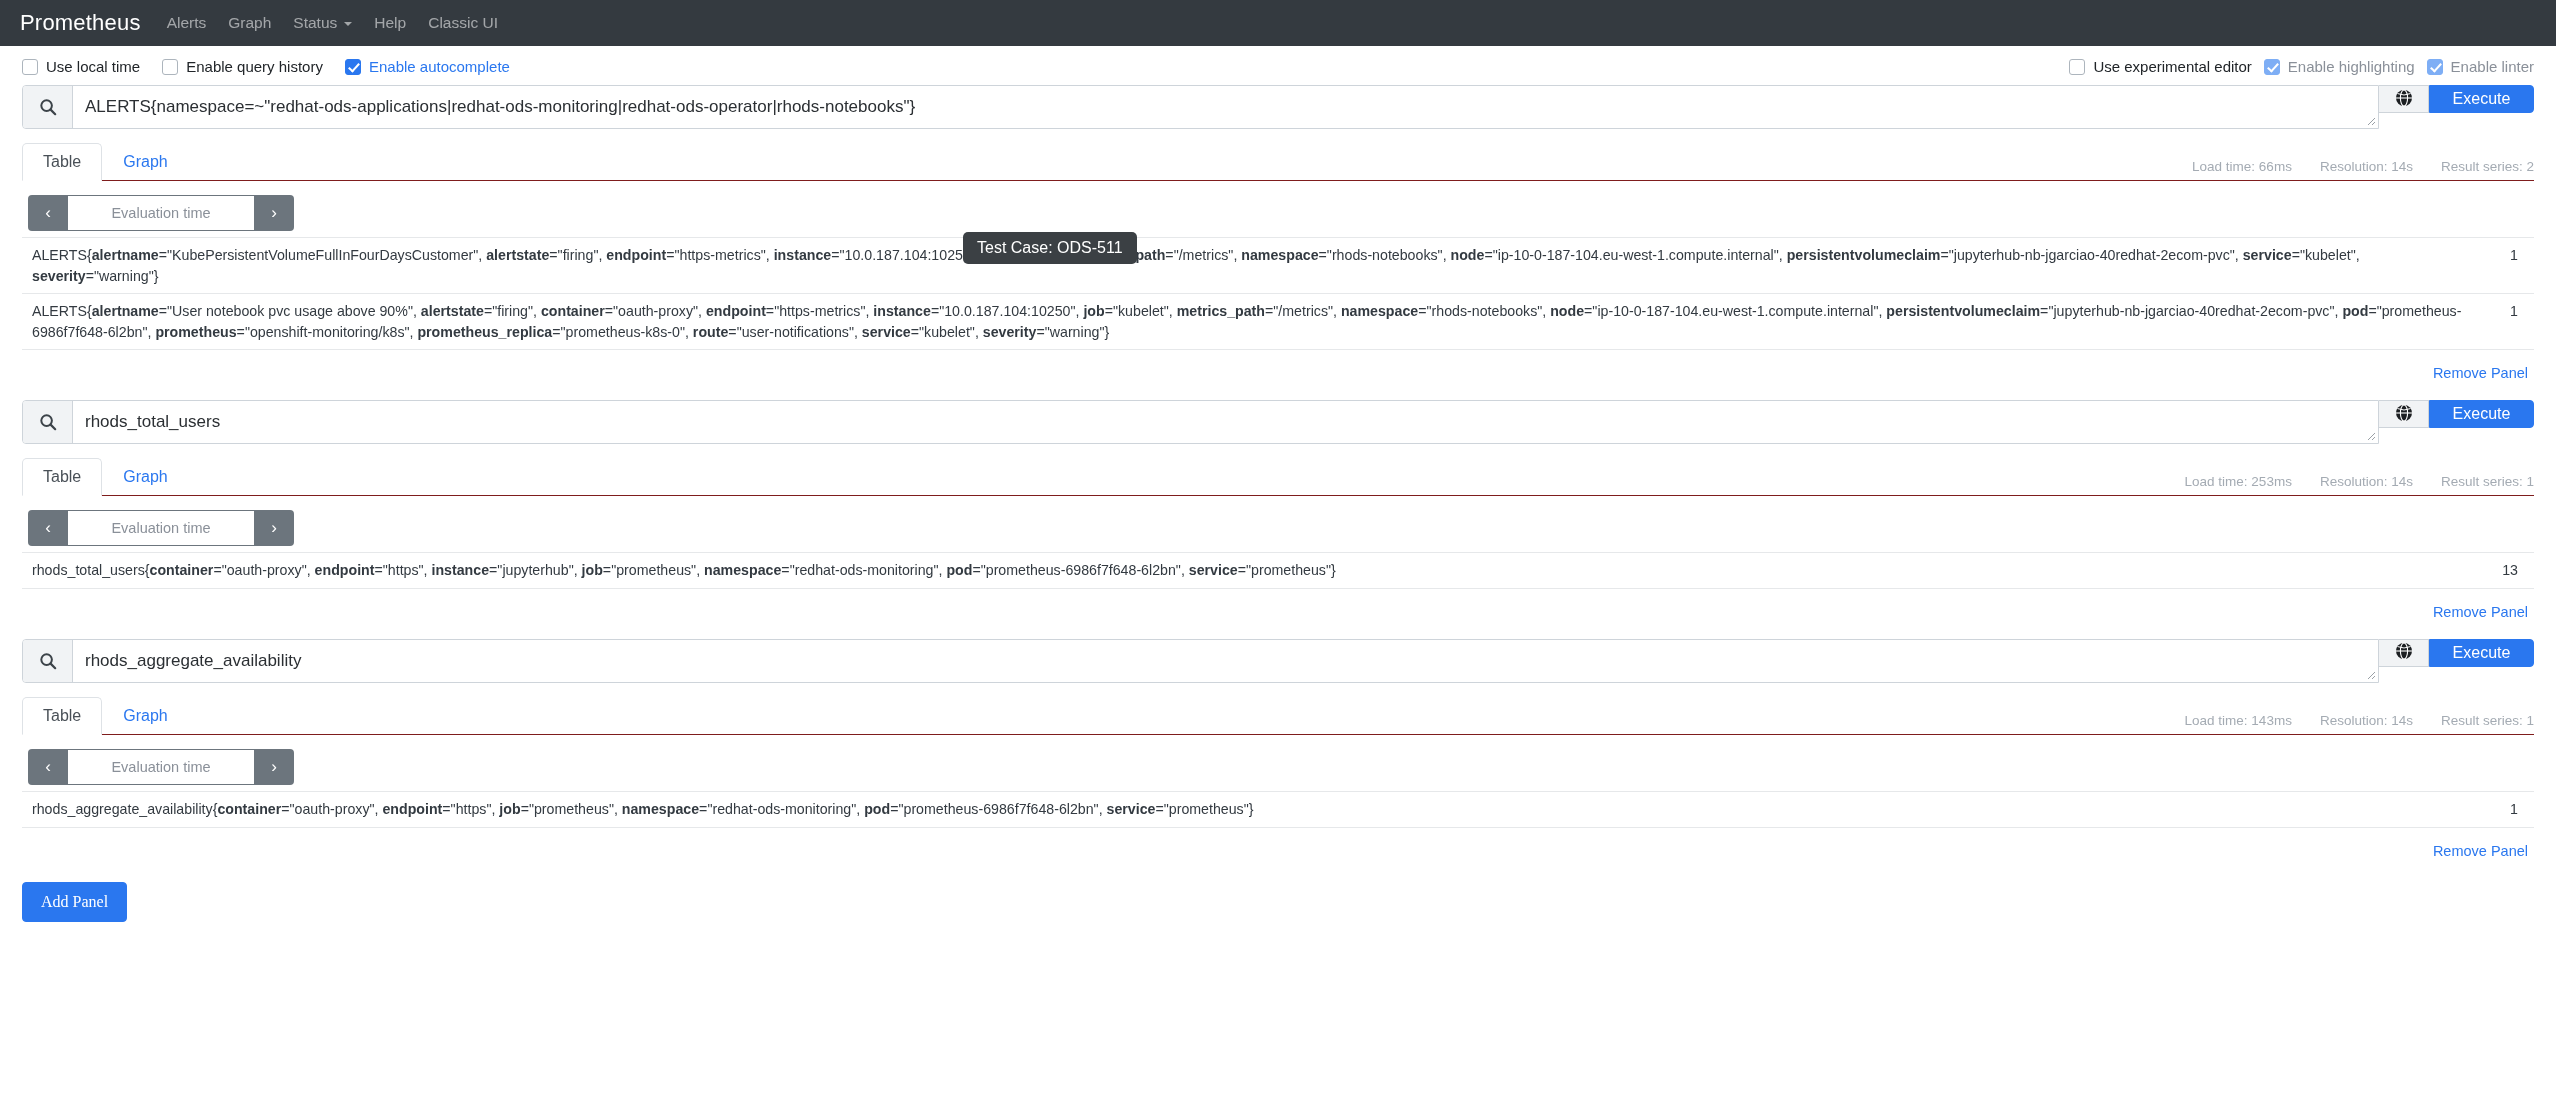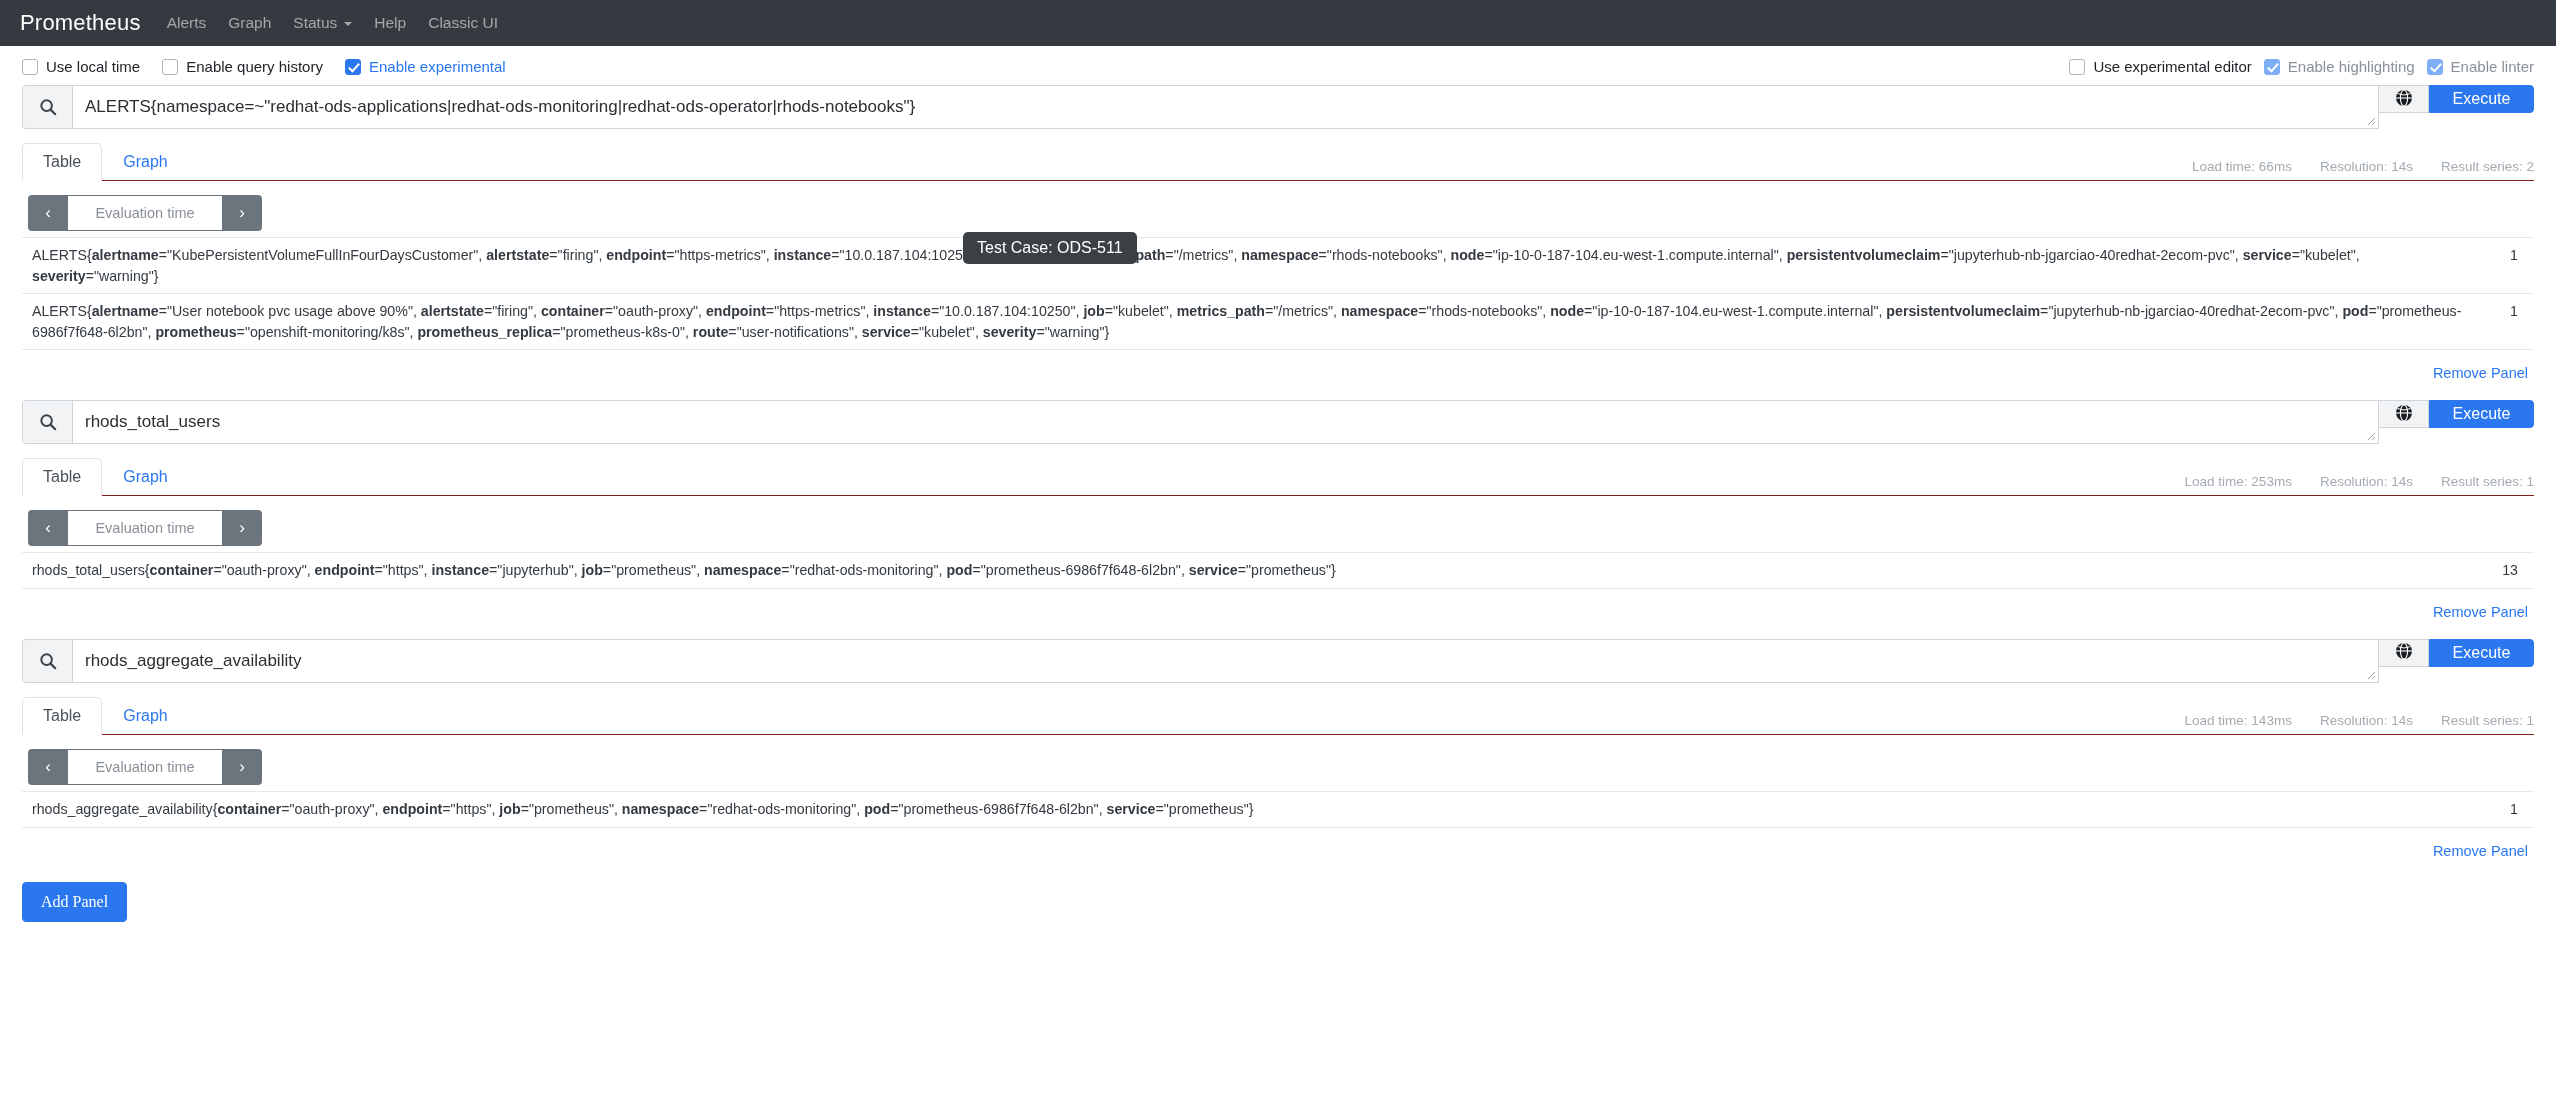--- a/index.html
+++ b/index.html
@@ -207,21 +207,21 @@
     width: 40px;
     background: #6c757d;
     color: #fff;
     display: flex;
     align-items: center;
     justify-content: center;
     font-size: 17px;
     cursor: pointer;
   }
   .eval-input {
-    width: 154px;
+    width: 186px;
     background: #fff;
     border-top: 1px solid #6c757d;
     border-bottom: 1px solid #6c757d;
     display: flex;
     align-items: center;
     justify-content: center;
     color: #8a9099;
     font-size: 14.5px;
   }
 
@@ -314,21 +314,21 @@
       <label class="chk">
         <span class="box"></span>
         <span class="lbl-dark">Use local time</span>
       </label>
       <label class="chk">
         <span class="box"></span>
         <span class="lbl-dark">Enable query history</span>
       </label>
       <label class="chk">
         <span class="box checked"></span>
-        <span class="lbl-blue">Enable experimental</span>
+        <span class="lbl-blue">Enable autocomplete</span>
       </label>
     </div>
   <div class="right" id="opts-right">
       <label class="chk">
         <span class="box"></span>
         <span class="lbl-dark">Use experimental editor</span>
       </label>
       <label class="chk">
         <span class="box checked dim"></span>
         <span class="lbl-grey">Enable highlighting</span>

